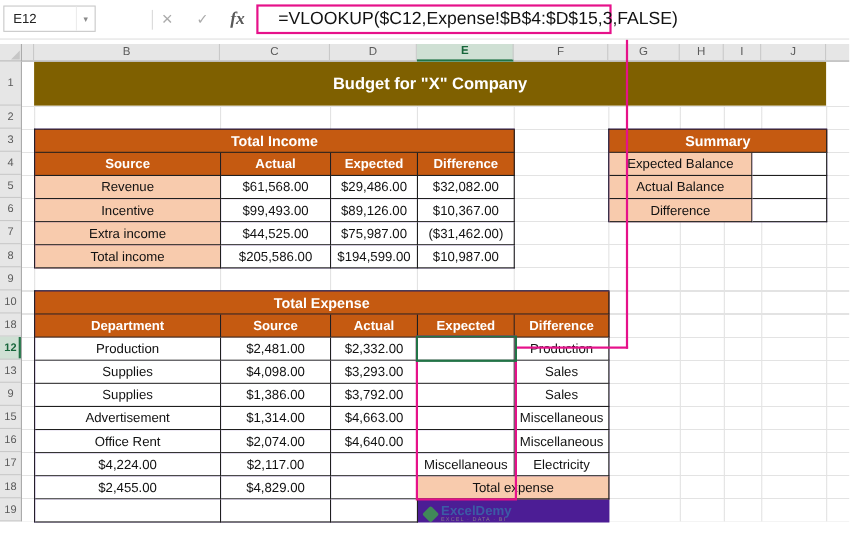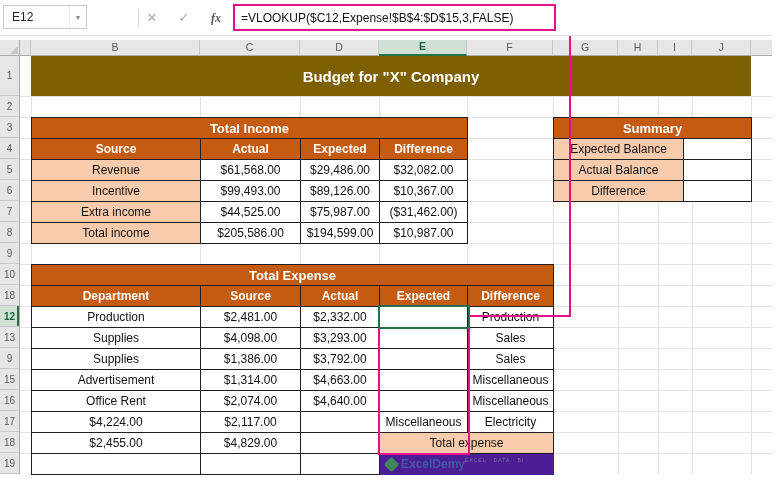--- a/index.html
+++ b/index.html
@@ -9,23 +9,23 @@
 
   
   .fbar{position:absolute;left:0;top:0;width:781px;height:36px;background:#fff;border-bottom:1px solid #E0E0E0;z-index:10}
   .namebox{position:absolute;left:3px;top:5px;width:84px;height:24px;border:1px solid #C8C8C8;background:#fff;display:flex;align-items:center}
   .nb-text{flex:1;padding-left:8px;font-size:12px;color:#222}
   .nb-arrow{width:17px;align-self:stretch;display:flex;align-items:center;justify-content:center;color:#8a8a8a;font-size:8px;border-left:1px solid #ECECEC}
   .fb-sep{position:absolute;left:138px;top:9px;width:1px;height:18px;background:#D9D9D9}
   .fb-ico{position:absolute;top:0;width:24px;height:36px;line-height:36px;text-align:center;color:#ABABAB;font-size:13px}
   .fb-ico.x{left:140px}
   .fb-ico.ok{left:172px}
-  .fb-ico.fx{left:204px;color:#595959;font-family:"Liberation Serif",serif;font-style:italic;font-weight:bold;font-size:12px}
+  .fb-ico.fx{left:204px;color:#595959;font-family:"Liberation Serif",serif;font-style:italic;font-weight:bold;font-size:16px}
   .fx-box{position:absolute;left:233px;top:4px;width:323px;height:27px;border:2px solid #E6118A;background:#fff;display:flex;align-items:center}
-  .fx-text{padding-left:6px;font-size:12px;color:#111;white-space:nowrap}
+  .fx-text{padding-left:18px;font-size:16px;color:#111;white-space:nowrap}
 
   
   .corner{position:absolute;left:0;top:40px;width:20px;height:16px;background:#E6E6E6;border-right:1px solid #ABABAB;border-bottom:1px solid #ABABAB;z-index:3}
   .corner::after{content:"";position:absolute;right:1px;bottom:1px;width:0;height:0;border-left:8px solid transparent;border-bottom:8px solid #C6C6C6}
   .cheads{position:absolute;left:20px;top:40px;width:761px;height:16px;display:flex;background:#E6E6E6;z-index:3}
   .ch{height:16px;line-height:15px;text-align:center;font-size:10.5px;color:#5A5A5A;border-right:1px solid #C9C9C9;border-bottom:1px solid #ABABAB}
   .ch:nth-child(1){width:11px}
   .ch:nth-child(2){width:169px}
   .ch:nth-child(3){width:100px}
   .ch:nth-child(4){width:79px}
@@ -73,21 +73,21 @@
 
   
   .range-box{position:absolute;left:378px;top:305px;width:92px;height:150px;border:2px solid #E6118A;z-index:5;pointer-events:none}
   .active-cell{position:absolute;left:378px;top:305px;width:92px;height:24px;border:2px solid #217346;z-index:6;pointer-events:none}
   .conn-v{position:absolute;left:569px;top:31px;width:2px;height:286px;background:#E6118A;z-index:5;pointer-events:none}
   .conn-h{position:absolute;left:468px;top:315px;width:103px;height:2px;background:#E6118A;z-index:5;pointer-events:none}
 
   
   .wm{position:absolute;left:386px;top:458px;z-index:7;display:flex;align-items:center;gap:4px;opacity:.85;pointer-events:none}
   .wm-logo{width:11px;height:11px;background:#3E9B4F;transform:rotate(45deg);border-radius:2px;flex:0 0 auto}
-  .wm-col{display:flex;flex-direction:row;line-height:1.1}
+  .wm-col{display:flex;flex-direction:column;line-height:1.1}
   .wm-name{font-size:12px;font-weight:bold;color:#3A66A8}
   .wm-tag{font-size:5px;color:#8a8a8a;letter-spacing:1px}
 </style>
 </head>
 <body>
 
 <div id="app">
 
   <div class="fbar">
     <div class="namebox">

